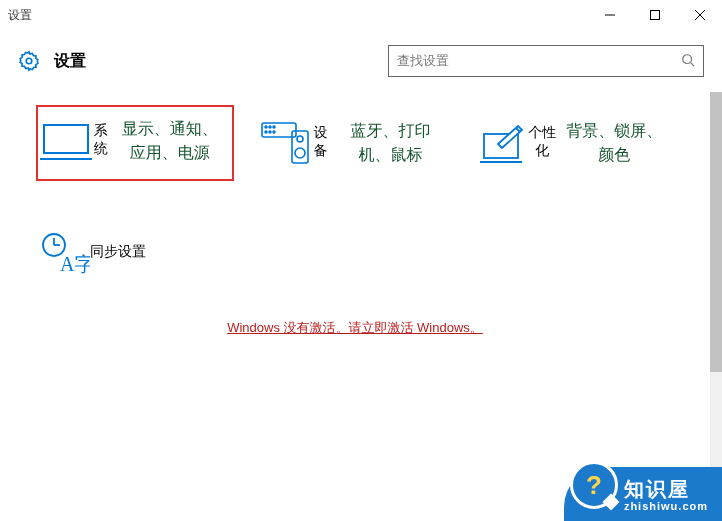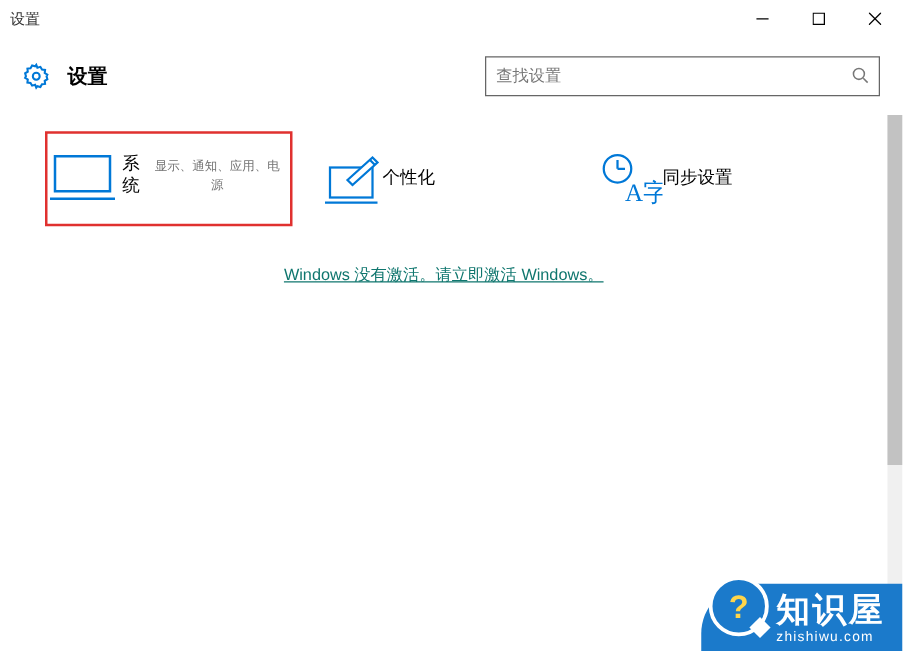--- a/index.html
+++ b/index.html
@@ -106,32 +106,32 @@
       align-items: center;
       justify-content: center;
     }
     .tile-icon svg { display: block; }
     .tile-title {
       font-size: 14px;
       color: #000;
       margin-bottom: 3px;
     }
     .tile-desc {
-      font-size: 10px;
-      color: #737373;
+      font-size: 16px;
+      color: #14532d;
       line-height: 1.5;
       padding: 0 6px;
     }
     .activation-link {
       text-align: center;
       margin-top: 42px;
       font-size: 13px;
     }
     .activation-link a {
-      color: #0f766e;
+      color: #b91c1c;
       text-decoration: underline;
       cursor: pointer;
     }
     .watermark {
       position: absolute;
       right: 0;
       bottom: 0;
       display: flex;
       align-items: center;
       background: #1b7acb;
@@ -160,22 +160,22 @@
       content: "";
       position: absolute;
       right: -2px;
       bottom: -2px;
       width: 12px;
       height: 12px;
       background: #fff;
       transform: rotate(45deg);
     }
     .watermark-text { display: flex; flex-direction: column; line-height: 1.1; }
-    .watermark-main { font-size: 27px; font-weight: bold; letter-spacing: 2px; }
-    .watermark-sub { font-size: 11px; letter-spacing: 1px; }
+    .watermark-main { font-size: 20px; font-weight: bold; letter-spacing: 2px; }
+    .watermark-sub { font-size: 11px; letter-spacing: 1px; font-weight: bold; }
   </style>
 </head>
 <body>
 
 <div class="titlebar">
   <span>设置</span>
   <span class="spacer"></span>
   <div class="win-btn">
     <svg width="10" height="10">
         <line x1="0" y1="5" x2="10" y2="5" stroke="#000" stroke-width="1"></line>
@@ -224,32 +224,51 @@
       <div class="tile-icon">
         <svg width="52" height="40" viewBox="0 0 52 40" fill="none" stroke="#0078d7" stroke-width="2">
           <rect x="4" y="4" width="44" height="28"></rect>
             <line x1="0" y1="38" x2="52" y2="38"></line>
         </svg>
       </div>
       <div class="tile-title">系统</div>
       <div class="tile-desc">显示、通知、应用、电源</div>
     </div>
 
+    <div class="tile">
+      <div class="tile-icon">
+        <svg width="50" height="44" viewBox="0 0 50 44" fill="none" stroke="#0078d7" stroke-width="1.6">
+          <rect x="2" y="2" width="34" height="14" rx="2"></rect>
+          <circle cx="6" cy="6" r="1" fill="#0078d7"></circle>
+            <circle cx="10" cy="6" r="1" fill="#0078d7"></circle>
+            <circle cx="14" cy="6" r="1" fill="#0078d7"></circle>
+          <circle cx="6" cy="11" r="1" fill="#0078d7"></circle>
+            <circle cx="10" cy="11" r="1" fill="#0078d7"></circle>
+            <circle cx="14" cy="11" r="1" fill="#0078d7"></circle>
+          <rect x="32" y="10" width="16" height="32" rx="2"></rect>
+          <circle cx="40" cy="18" r="3"></circle>
+            <circle cx="40" cy="32" r="5"></circle>
+        </svg>
+      </div>
+      <div class="tile-title">设备</div>
+      <div class="tile-desc">蓝牙、打印机、鼠标</div>
+    </div>
 
 
     <div class="tile">
       <div class="tile-icon">
         <svg width="46" height="42" viewBox="0 0 46 42" fill="none" stroke="#0078d7" stroke-width="1.8">
           <rect x="4" y="12" width="34" height="24"></rect>
             <line x1="0" y1="40" x2="42" y2="40"></line>
           <path d="M18 22 L38 4 L42 8 L22 26 Z" fill="#fff"></path>
           <line x1="36" y1="6" x2="40" y2="10"></line>
         </svg>
       </div>
       <div class="tile-title">个性化</div>
+      <div class="tile-desc">背景、锁屏、颜色</div>
     </div>
 
 
     <div class="tile">
       <div class="tile-icon">
         <svg width="50" height="44" viewBox="0 0 50 44" fill="none" stroke="#0078d7" stroke-width="1.8">
           <circle cx="14" cy="14" r="11"></circle>
           <line x1="14" y1="14" x2="14" y2="7"></line>
             <line x1="14" y1="14" x2="20" y2="14"></line>
           <text x="20" y="40" font-size="20" fill="#0078d7" stroke="none" font-family="Microsoft YaHei">A字</text>

